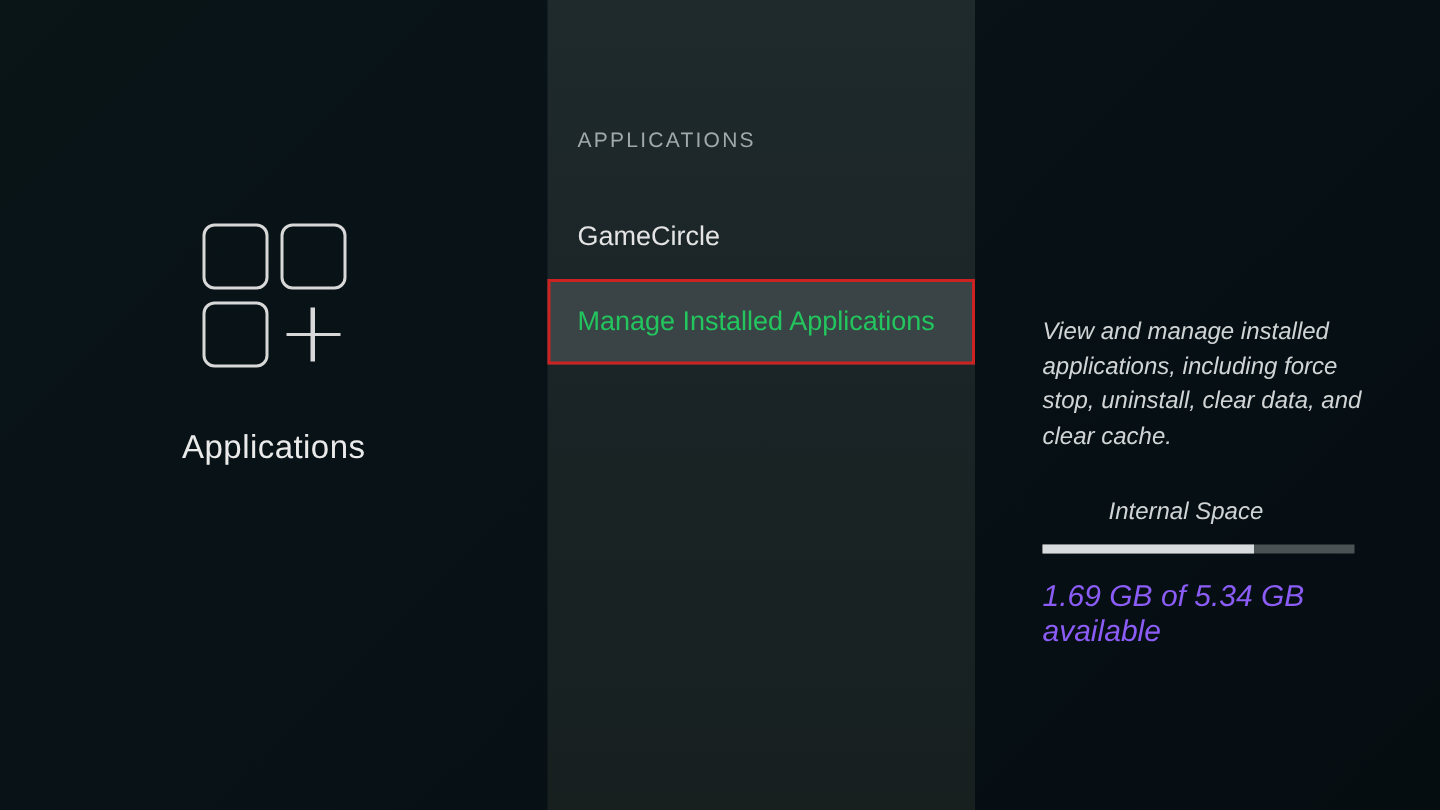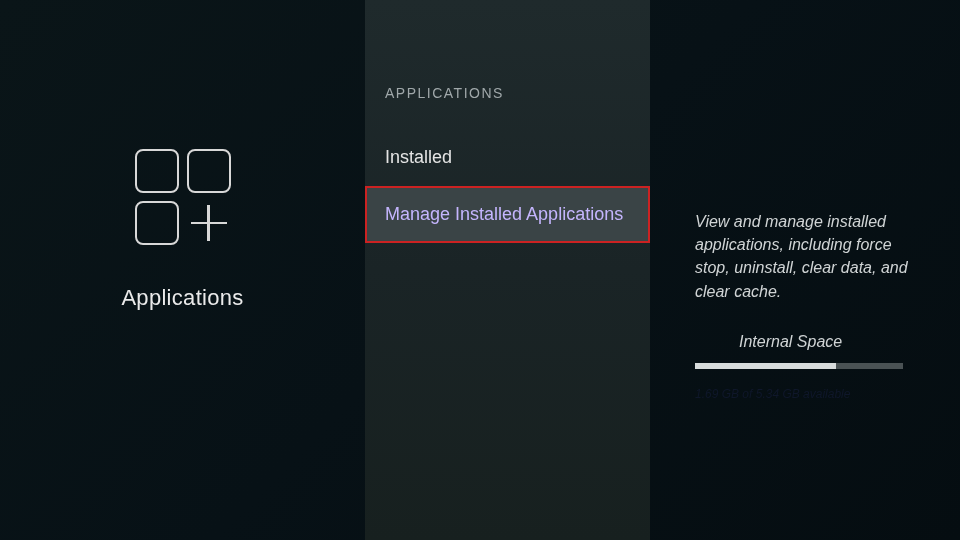--- a/index.html
+++ b/index.html
@@ -75,21 +75,21 @@
       padding: 0 20px 28px 20px;
     }
     .menu-item {
       padding: 18px 20px;
       font-size: 18px;
       color: #e4e4e4;
       cursor: pointer;
     }
     .menu-item.selected {
       background: #3a4446;
-      color: #c4b5fd;
+      color: #22c55e;
       position: relative;
     }
     .selected-highlight {
       position: absolute;
       top: 0;
       left: 0;
       right: 0;
       bottom: 0;
       border: 2px solid #cc2222;
       pointer-events: none;
@@ -117,41 +117,41 @@
       height: 6px;
       background: #4a5254;
       margin-bottom: 18px;
       position: relative;
     }
     .storage-fill {
       height: 100%;
       background: #d8dcdc;
     }
     .storage-text {
-      font-size: 12px;
-      color: #0f172a;
+      font-size: 20px;
+      color: #8b5cf6;
     }
   </style>
 </head>
 <body>
 
 <div class="left-pane">
   <div class="app-icon-grid">
     <div class="app-square"></div>
     <div class="app-square"></div>
     <div class="app-square"></div>
     <div class="app-plus"></div>
   </div>
   <div class="left-title">Applications</div>
 </div>
 
 <div class="middle-pane">
   <div class="section-header">APPLICATIONS</div>
   <div class="menu-item">
-    <span>Installed</span>
+    <span>GameCircle</span>
   </div>
   <div class="menu-item selected">
     <span>Manage Installed Applications</span>
     <div class="selected-highlight"></div>
   </div>
 </div>
 
 <div class="right-pane">
   <div class="desc-text">View and manage installed applications, including force stop, uninstall, clear data, and clear cache.</div>
   <div class="storage-label">Internal Space</div>

